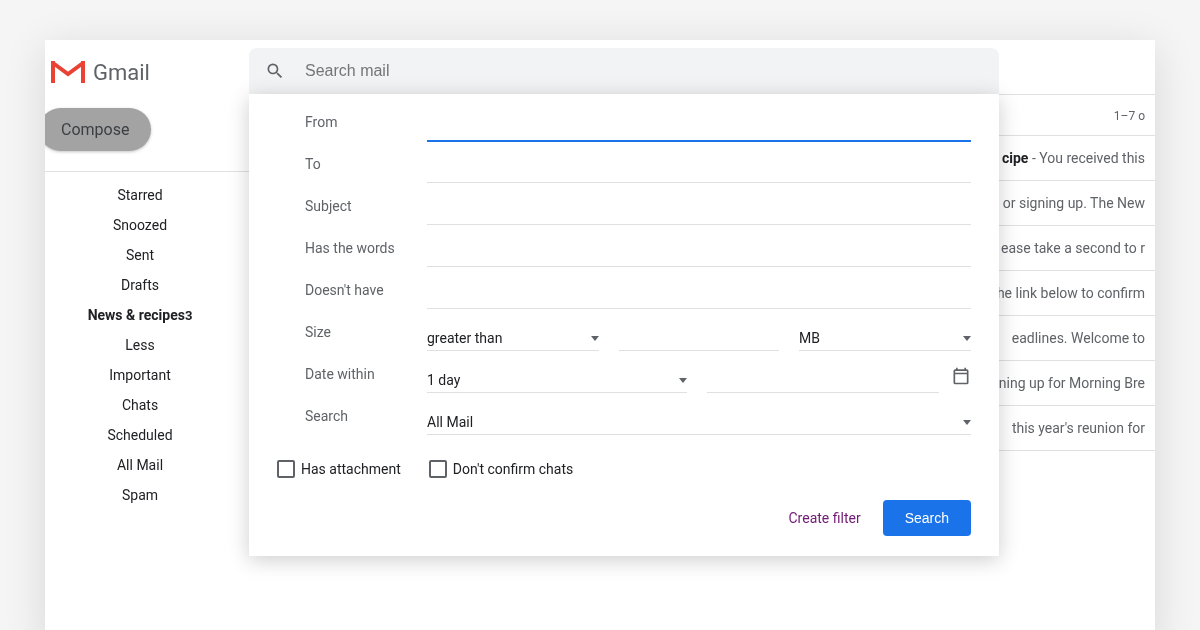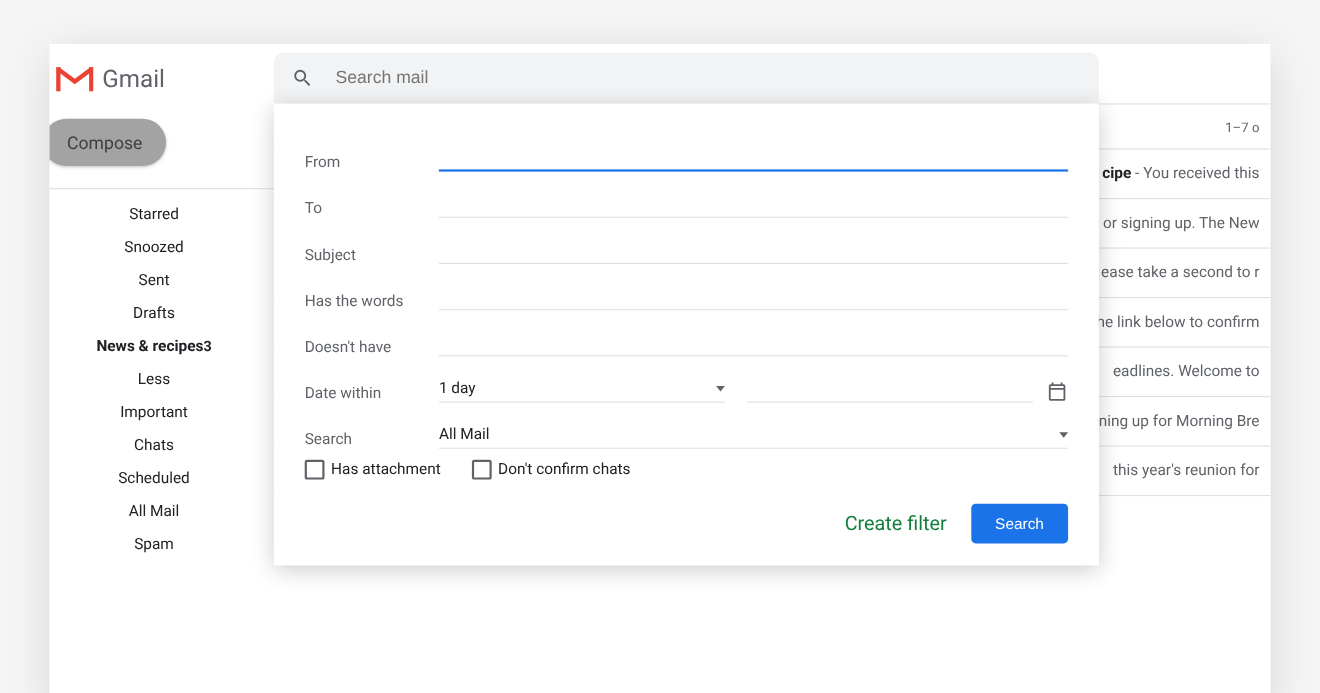--- a/index.html
+++ b/index.html
@@ -124,22 +124,23 @@
       left: 204px;
       top: 54px;
       width: 750px;
       background: #fff;
       box-shadow: 0 4px 20px rgba(0,0,0,0.2);
       z-index: 50;
       padding: 20px 28px 20px 28px;
     }
     .adv-row {
       display: flex;
-      align-items: flex-end;
+      align-items: flex-start;
       min-height: 42px;
+      margin-left: 28px;
     }
     .adv-label {
       width: 122px;
       font-size: 14px;
       color: #5f6368;
       flex-shrink: 0;
     }
     .adv-line {
       flex: 1;
       border: 0;
@@ -174,21 +175,21 @@
     .size-val { width: 160px; border: 0; border-bottom: 1px solid #e0e0e0; outline:0; padding:6px 0 4px; font-size:14px; }
     .unit-sel { width: 110px; }
     .date-row .date-sel { flex: 0 0 260px; }
     .date-row .date-gap { width: 20px; }
     .date-row .date-input { flex: 1; }
     .cal-icon { margin-left: 12px; color: #5f6368; display:flex; align-items:center; }
     .checks { display: flex; align-items: center; gap: 28px; padding: 10px 0 4px 0; }
     .chk { display: flex; align-items: center; gap: 6px; font-size: 14px; color: #202124; cursor: pointer; }
     .chk-box { width: 18px; height: 18px; border: 2px solid #5f6368; border-radius: 2px; }
     .actions { display: flex; justify-content: flex-end; align-items: center; gap: 22px; padding-top: 18px; }
-    .link-btn { color: #15803d; font-size: 18px; cursor: default; text-align: right; }
+    .link-btn { color: #701a75; font-size: 14px; cursor: default; text-align: right; }
     .primary-btn {
       background: #1a73e8;
       color: #fff;
       border: 0;
       border-radius: 4px;
       padding: 10px 22px;
       font-size: 14px;
       font-weight: 500;
       cursor: pointer;
     }
@@ -293,20 +294,34 @@
       <span class="adv-label">Subject</span>
       <input class="adv-line" style="">
     </div>
     <div class="adv-row">
       <span class="adv-label">Has the words</span>
       <input class="adv-line" style="">
     </div>
     <div class="adv-row">
       <span class="adv-label">Doesn't have</span>
       <input class="adv-line" style="">
+    </div>
+    <div class="adv-row size-row">
+      <span class="adv-label">Size</span>
+      <div class="adv-select">
+        <span>greater than</span>
+        <span class="caret-down"></span>
+      </div>
+      <div class="spacer"></div>
+      <input class="size-val" style="">
+      <div class="spacer"></div>
+      <div class="adv-select unit-sel">
+        <span>MB</span>
+        <span class="caret-down"></span>
+      </div>
     </div>
     <div class="adv-row date-row">
       <span class="adv-label">Date within</span>
       <div class="adv-select date-sel">
         <span>1 day</span>
         <span class="caret-down"></span>
       </div>
       <div class="date-gap"></div>
       <input class="adv-line date-input" style="">
       <span class="cal-icon">

